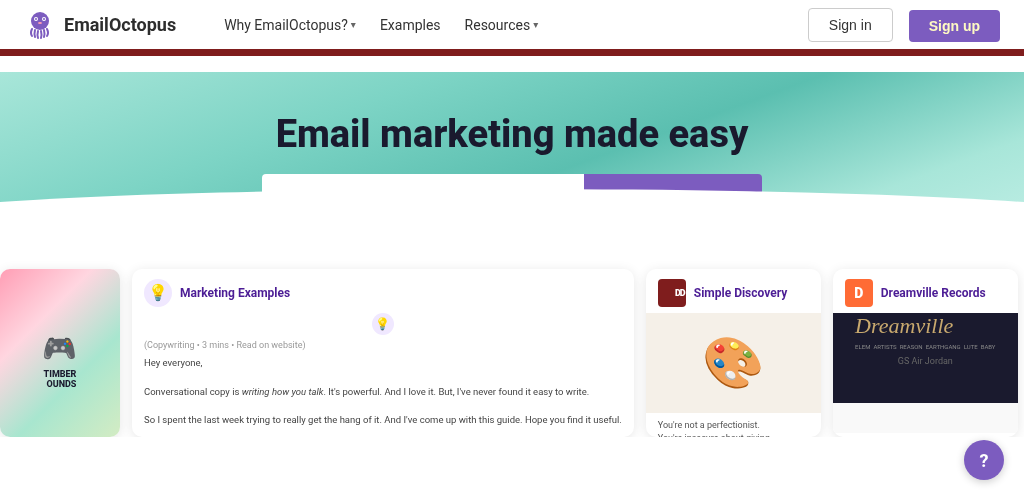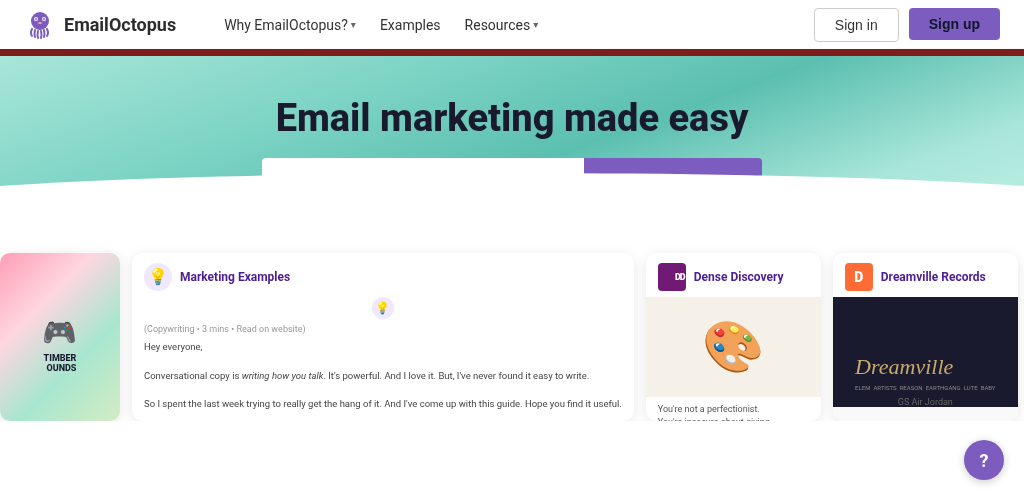--- a/index.html
+++ b/index.html
@@ -13,37 +13,38 @@
     .logo { display: flex; align-items: center; gap: 8px; margin-right: 36px; text-decoration: none; }
     .logo-icon { width: 32px; height: 32px; }
     .logo-text { font-size: 18px; font-weight: 700; color: #2d2d2d; }
     .nav-links { display: flex; align-items: flex-end; flex: 1; }
     .nav-link {
       display: flex; align-items: center; gap: 3px;
       padding: 6px 12px; font-size: 14px; color: #333; cursor: pointer;
       border: none; background: none; font-family: inherit;
     }
     .nav-chevron { font-size: 10px; color: #666; }
-    .nav-actions { display: flex; align-items: flex-start; gap: 10px; }
+    .nav-actions { display: flex; align-items: flex-end; gap: 16px; }
     .btn-signin {
       padding: 8px 20px; border: 1.5px solid #ccc; border-radius: 4px;
       background: #fff; font-size: 14px; cursor: pointer; color: #333;
     }
     .btn-signup {
       padding: 8px 20px; border: none; border-radius: 4px;
-      background: #7c5cbf; font-size: 14px; cursor: pointer; color: #0f172a; font-weight: 600;
+      background: #7c5cbf; font-size: 14px; cursor: pointer; color: #fef9c3; font-weight: 600;
     }
 
     
     .hero {
       background: linear-gradient(160deg, #a8e6d9 0%, #7dd4c5 30%, #5bbfb0 55%, #a8e6d9 80%, #c2efe7 100%);
       padding: 40px 20px 30px;
       text-align: center;
       position: relative;
       overflow: hidden;
+      margin-top: 16px;
     }
     .hero::after {
       content: '';
       position: absolute;
       bottom: -20px; left: -5%; right: -5%;
       height: 80px;
       background: #fff;
       border-radius: 50% 50% 0 0 / 30px 30px 0 0;
       transform: scaleX(1.1);
     }
@@ -96,30 +97,30 @@
     .card-battle-overlay {
       position: absolute; top: 0; left: 0; right: 0; padding: 10px;
       font-size: 11px; font-weight: 800; color: #fff; text-shadow: 0 1px 3px rgba(0,0,0,0.5);
     }
 
     .card-marketing { min-width: 195px; }
     .card-dense { min-width: 175px; }
     .card-dreamville { min-width: 185px; }
 
     .logo-marketing { background: #f0e8ff; color: #7c5cbf; font-size: 16px; }
-    .logo-dense { background: #701a75; color: #fff; border-radius: 4px; font-size: 10px; font-weight: 900; letter-spacing: -1px; padding-left: 16px; }
+    .logo-dense { background: #7f1d1d; color: #fff; border-radius: 4px; font-size: 10px; font-weight: 900; letter-spacing: -1px; padding-left: 16px; }
     .logo-dreamville { background: #ff6b35; color: #fff; border-radius: 4px; font-size: 11px; }
 
     .dense-img {
       height: 100px; background: #f5f0e8;
       display: flex; align-items: center; justify-content: center; font-size: 40px;
     }
     .dreamville-img {
-      height: 110px; background: #1a1a2e;
-      display: flex; align-items: flex-end; justify-content: center;
+      height: 90px; background: #1a1a2e;
+      display: flex; align-items: flex-start; justify-content: center;
     }
     .dreamville-text { color: #c8a96e; font-size: 22px; font-family: Georgia, serif; font-style: italic; }
 
     .help-btn {
       position: fixed; bottom: 20px; right: 20px; width: 40px; height: 40px;
       background: #7c5cbf; border-radius: 50%; display: flex; align-items: center; justify-content: center;
       color: #fff; font-size: 18px; font-weight: 700; cursor: pointer; box-shadow: 0 2px 8px rgba(0,0,0,0.2);
       z-index: 100;
     }
   </style>
@@ -202,21 +203,21 @@
       </div>
 
     </div>
   </div>
 
   <div class="card card-dense">
     <div class="card-header">
       <div class="card-logo logo-dense" style="width:28px;height:28px;border-radius:4px;">
         <span style="font-size:9px;font-weight:900;letter-spacing:-1px;">DD</span>
       </div>
-      <span class="card-title">Dense Discovery</span>
+      <span class="card-title">Simple Discovery</span>
     </div>
     <div class="dense-img">
       <div style="font-size:50px;">🎨</div>
     </div>
     <div class="card-content" style="padding-top:6px;">
       <div style="font-size:9px;color:#555;line-height:1.5;">
         You're not a perfectionist.<br>
         You're insecure about giving<br>
         your best effort until the<br>
         last moment.<br>

